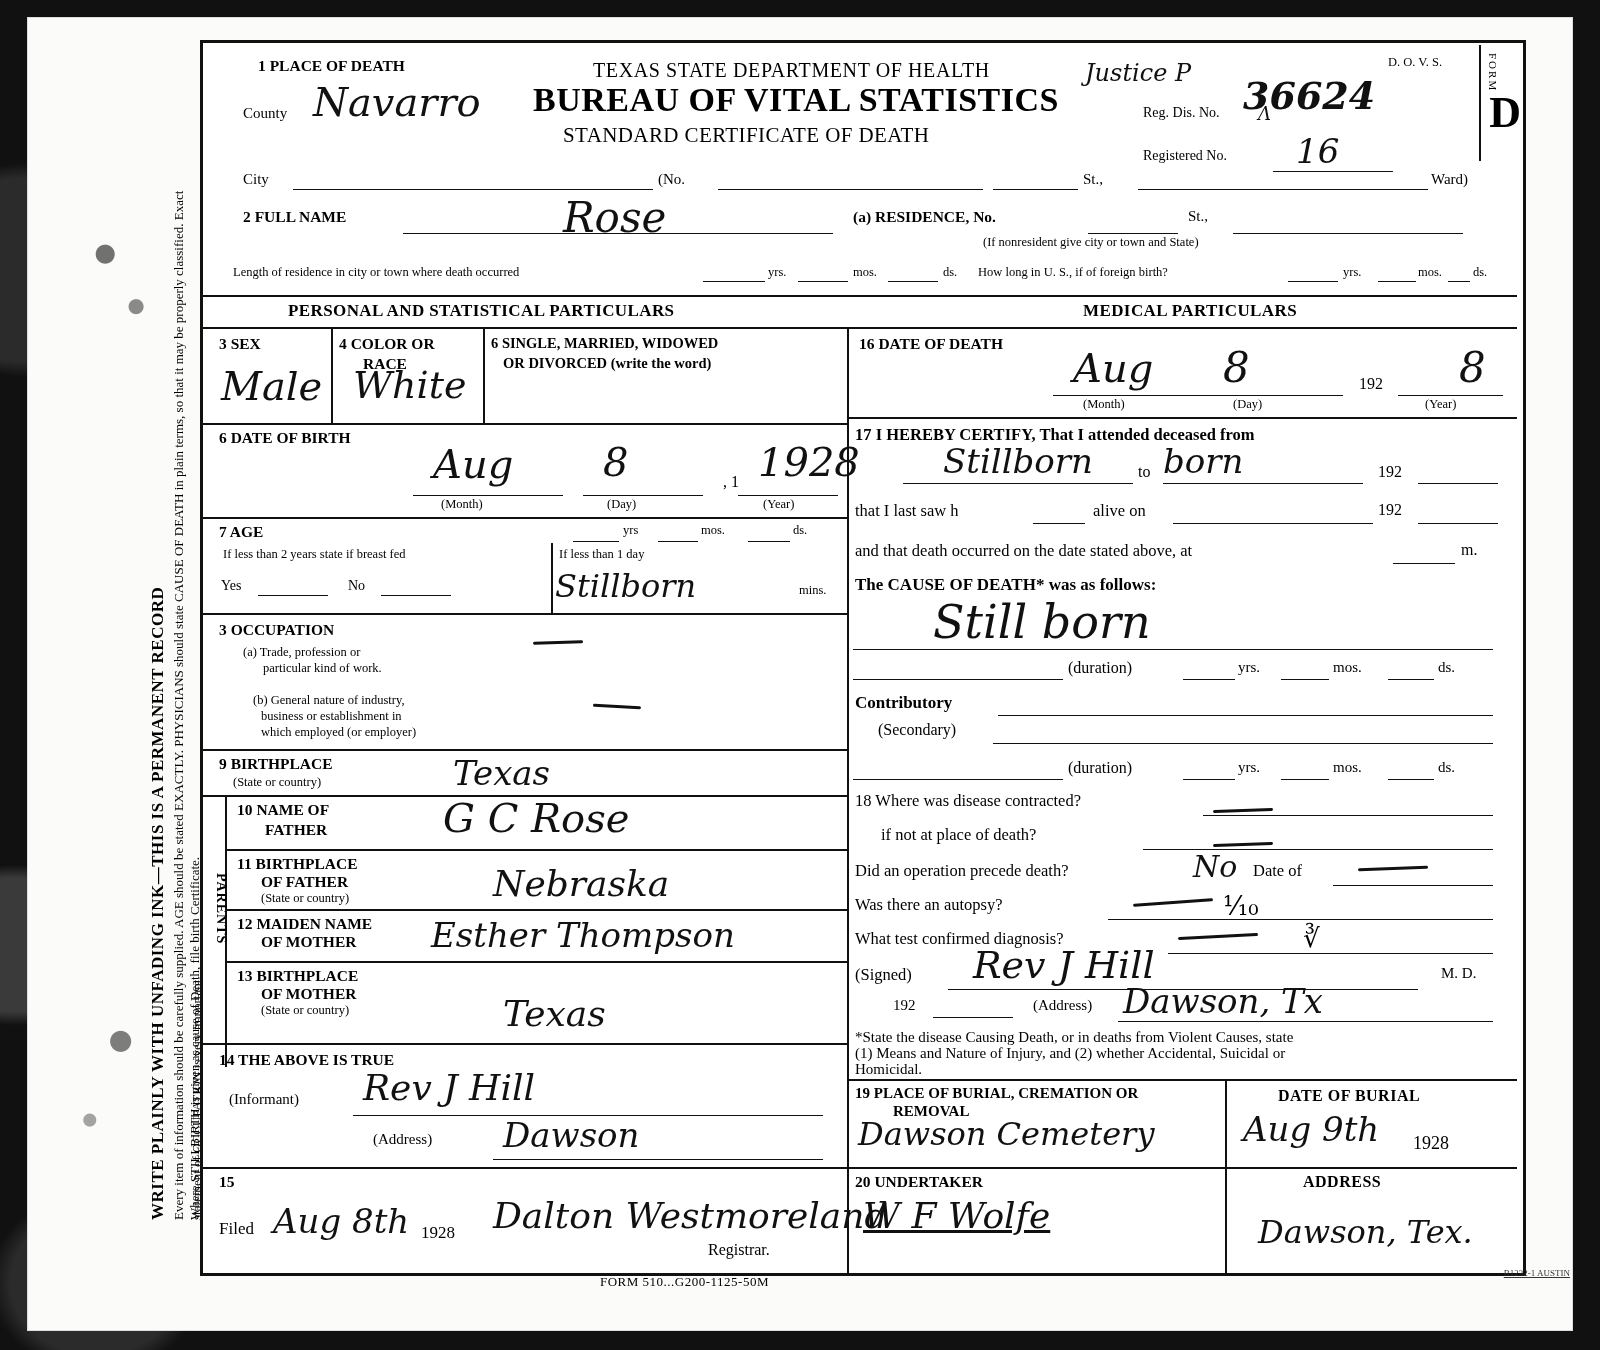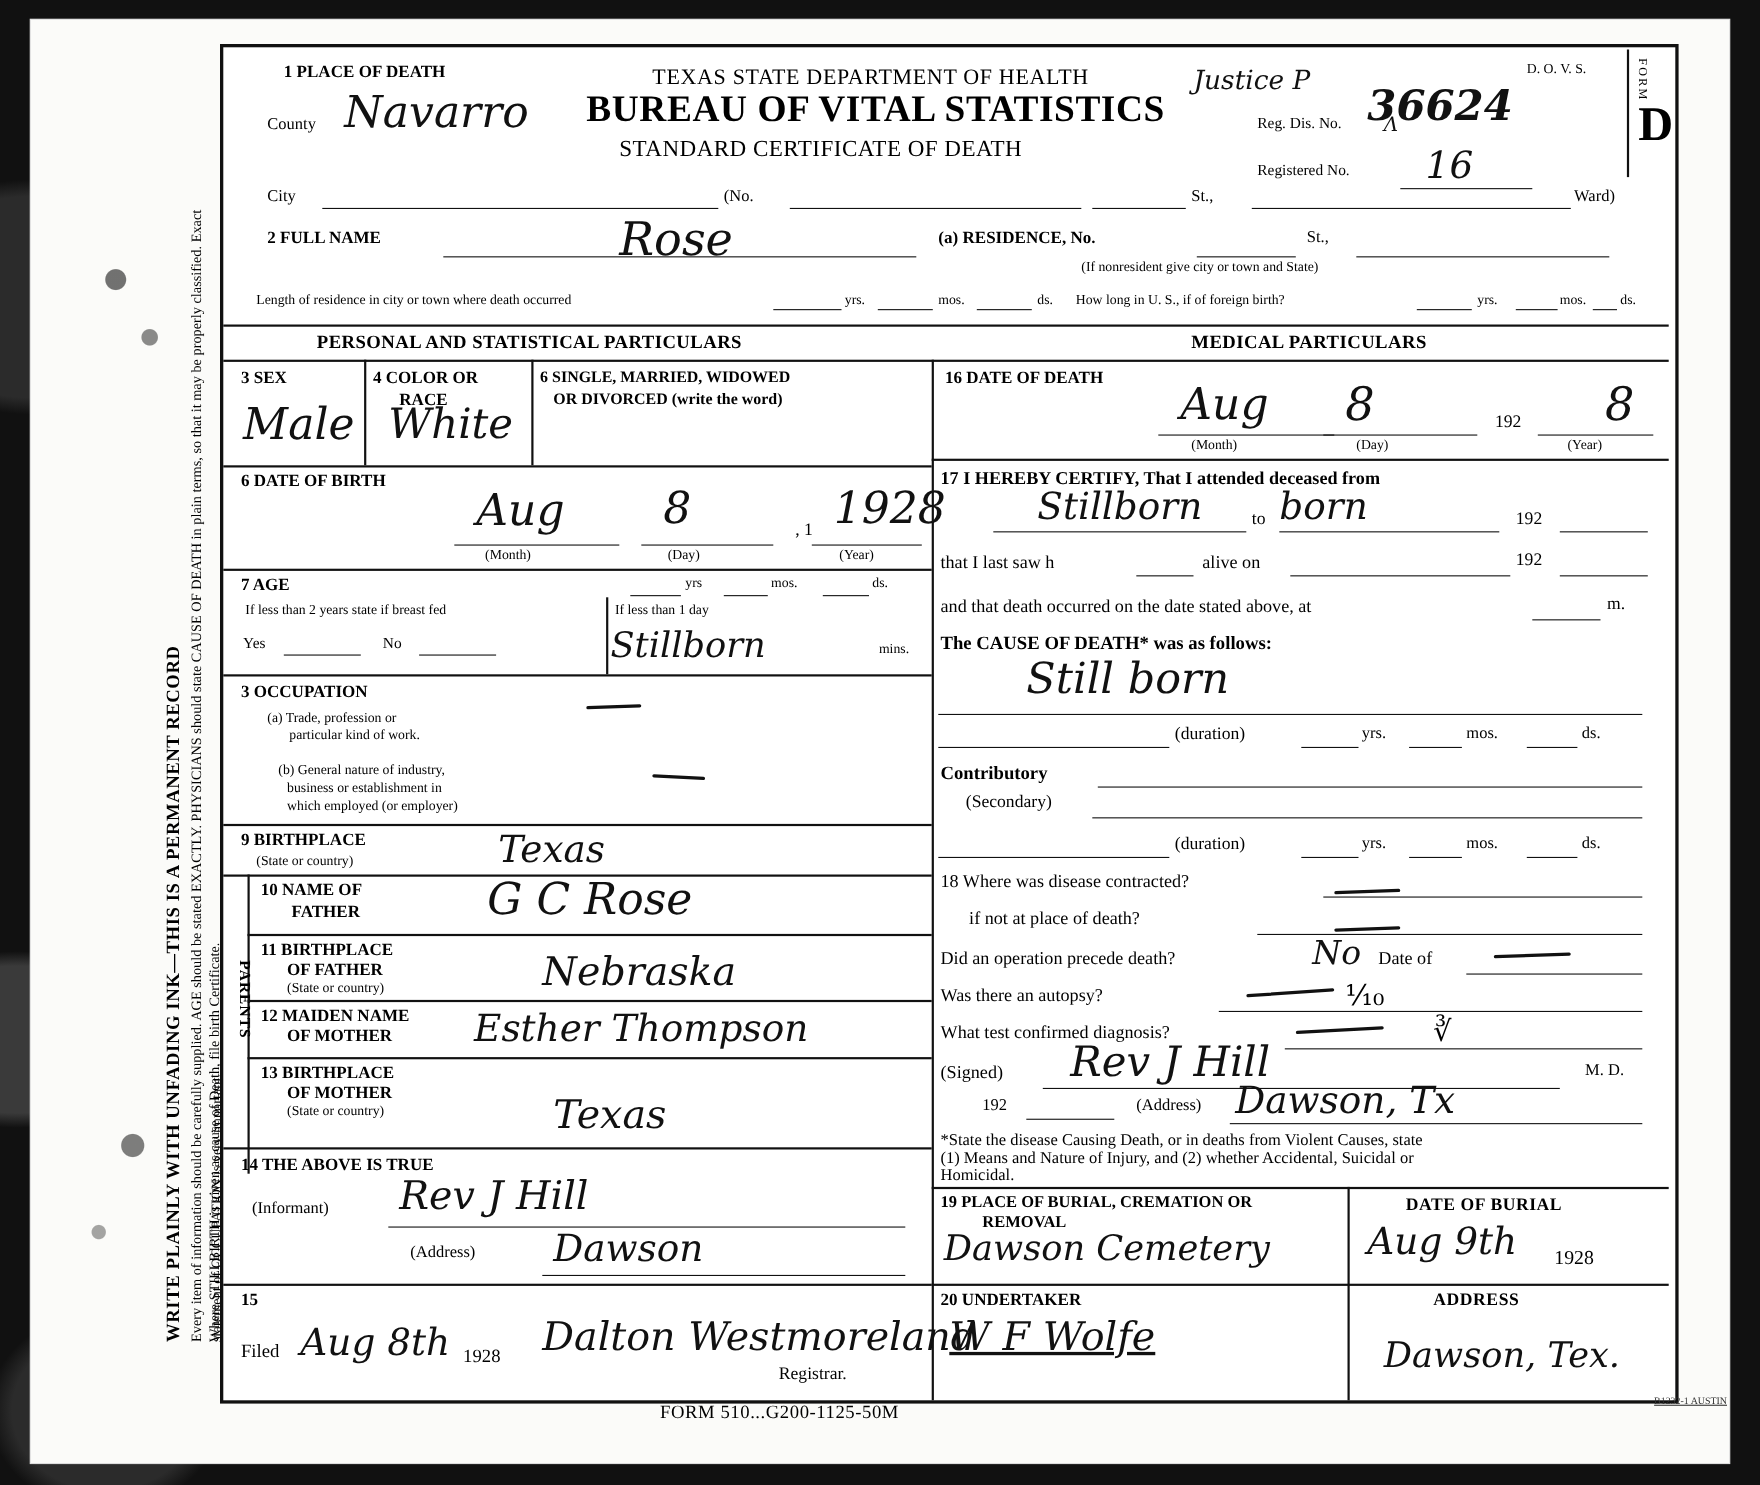--- a/index.html
+++ b/index.html
@@ -49,21 +49,21 @@
   .line{position:absolute;border-bottom:1px solid #111;}
   .hline{position:absolute;background:#111;height:2px;}
   .vline{position:absolute;background:#111;width:2px;}
 
   
   .formd{position:absolute;right:2px;top:2px;width:40px;height:116px;border-left:2px solid #111;}
   .formdw{position:absolute;right:24px;top:10px;font-size:11px;writing-mode:vertical-rl;letter-spacing:2px;}
   .formdD{position:absolute;right:2px;top:44px;font-size:44px;font-weight:bold;}
   .dash{position:absolute;height:3px;background:#111;border-radius:2px;transform:rotate(-2deg);}
   .squig{position:absolute;font-size:26px;font-family:"DejaVu Serif",serif;}
-  .footer{position:absolute;left:600px;top:1274px;font-size:17px;letter-spacing:.5px;}
+  .footer{position:absolute;left:600px;top:1274px;font-size:13px;letter-spacing:.5px;}
   .credit{position:absolute;right:30px;top:1268px;font-size:9px;color:#333;text-decoration:underline;}
 </style>
 </head>
 <body>
 
 <div id="page">
   <div class="scanbg"></div>
   <div class="paper"></div>
 
   <div class="rail">
@@ -270,21 +270,21 @@
       <div class="lbl" style="left:890px;top:458px;font-size:16.5px;">alive on</div>
       <div class="line" style="left:970px;top:480px;width:200px;"></div>
       <div class="lbl" style="left:1175px;top:458px;font-size:16px;">192</div>
       <div class="line" style="left:1215px;top:480px;width:80px;"></div>
 
       <div class="lbl" style="left:652px;top:498px;font-size:16.5px;">and that death occurred on the date stated above, at</div>
       <div class="line" style="left:1190px;top:520px;width:62px;"></div>
       <div class="lbl" style="left:1258px;top:498px;font-size:16px;">m.</div>
 
       <div class="lblb" style="left:652px;top:532px;font-size:17px;">The CAUSE OF DEATH* was as follows:</div>
-      <div class="hw" style="left:730px;top:552px;font-size:39px;">Still born</div>
+      <div class="hw" style="left:730px;top:552px;font-size:46px;">Still born</div>
       <div class="line" style="left:650px;top:606px;width:640px;"></div>
 
       <div class="lbl" style="left:865px;top:616px;font-size:16px;">(duration)</div>
       <div class="lbl" style="left:1035px;top:616px;font-size:15px;">yrs.</div>
       <div class="lbl" style="left:1130px;top:616px;font-size:15px;">mos.</div>
       <div class="lbl" style="left:1235px;top:616px;font-size:15px;">ds.</div>
       <div class="line" style="left:650px;top:636px;width:210px;"></div>
       <div class="line" style="left:980px;top:636px;width:52px;"></div>
       <div class="line" style="left:1078px;top:636px;width:48px;"></div>
       <div class="line" style="left:1185px;top:636px;width:46px;"></div>

